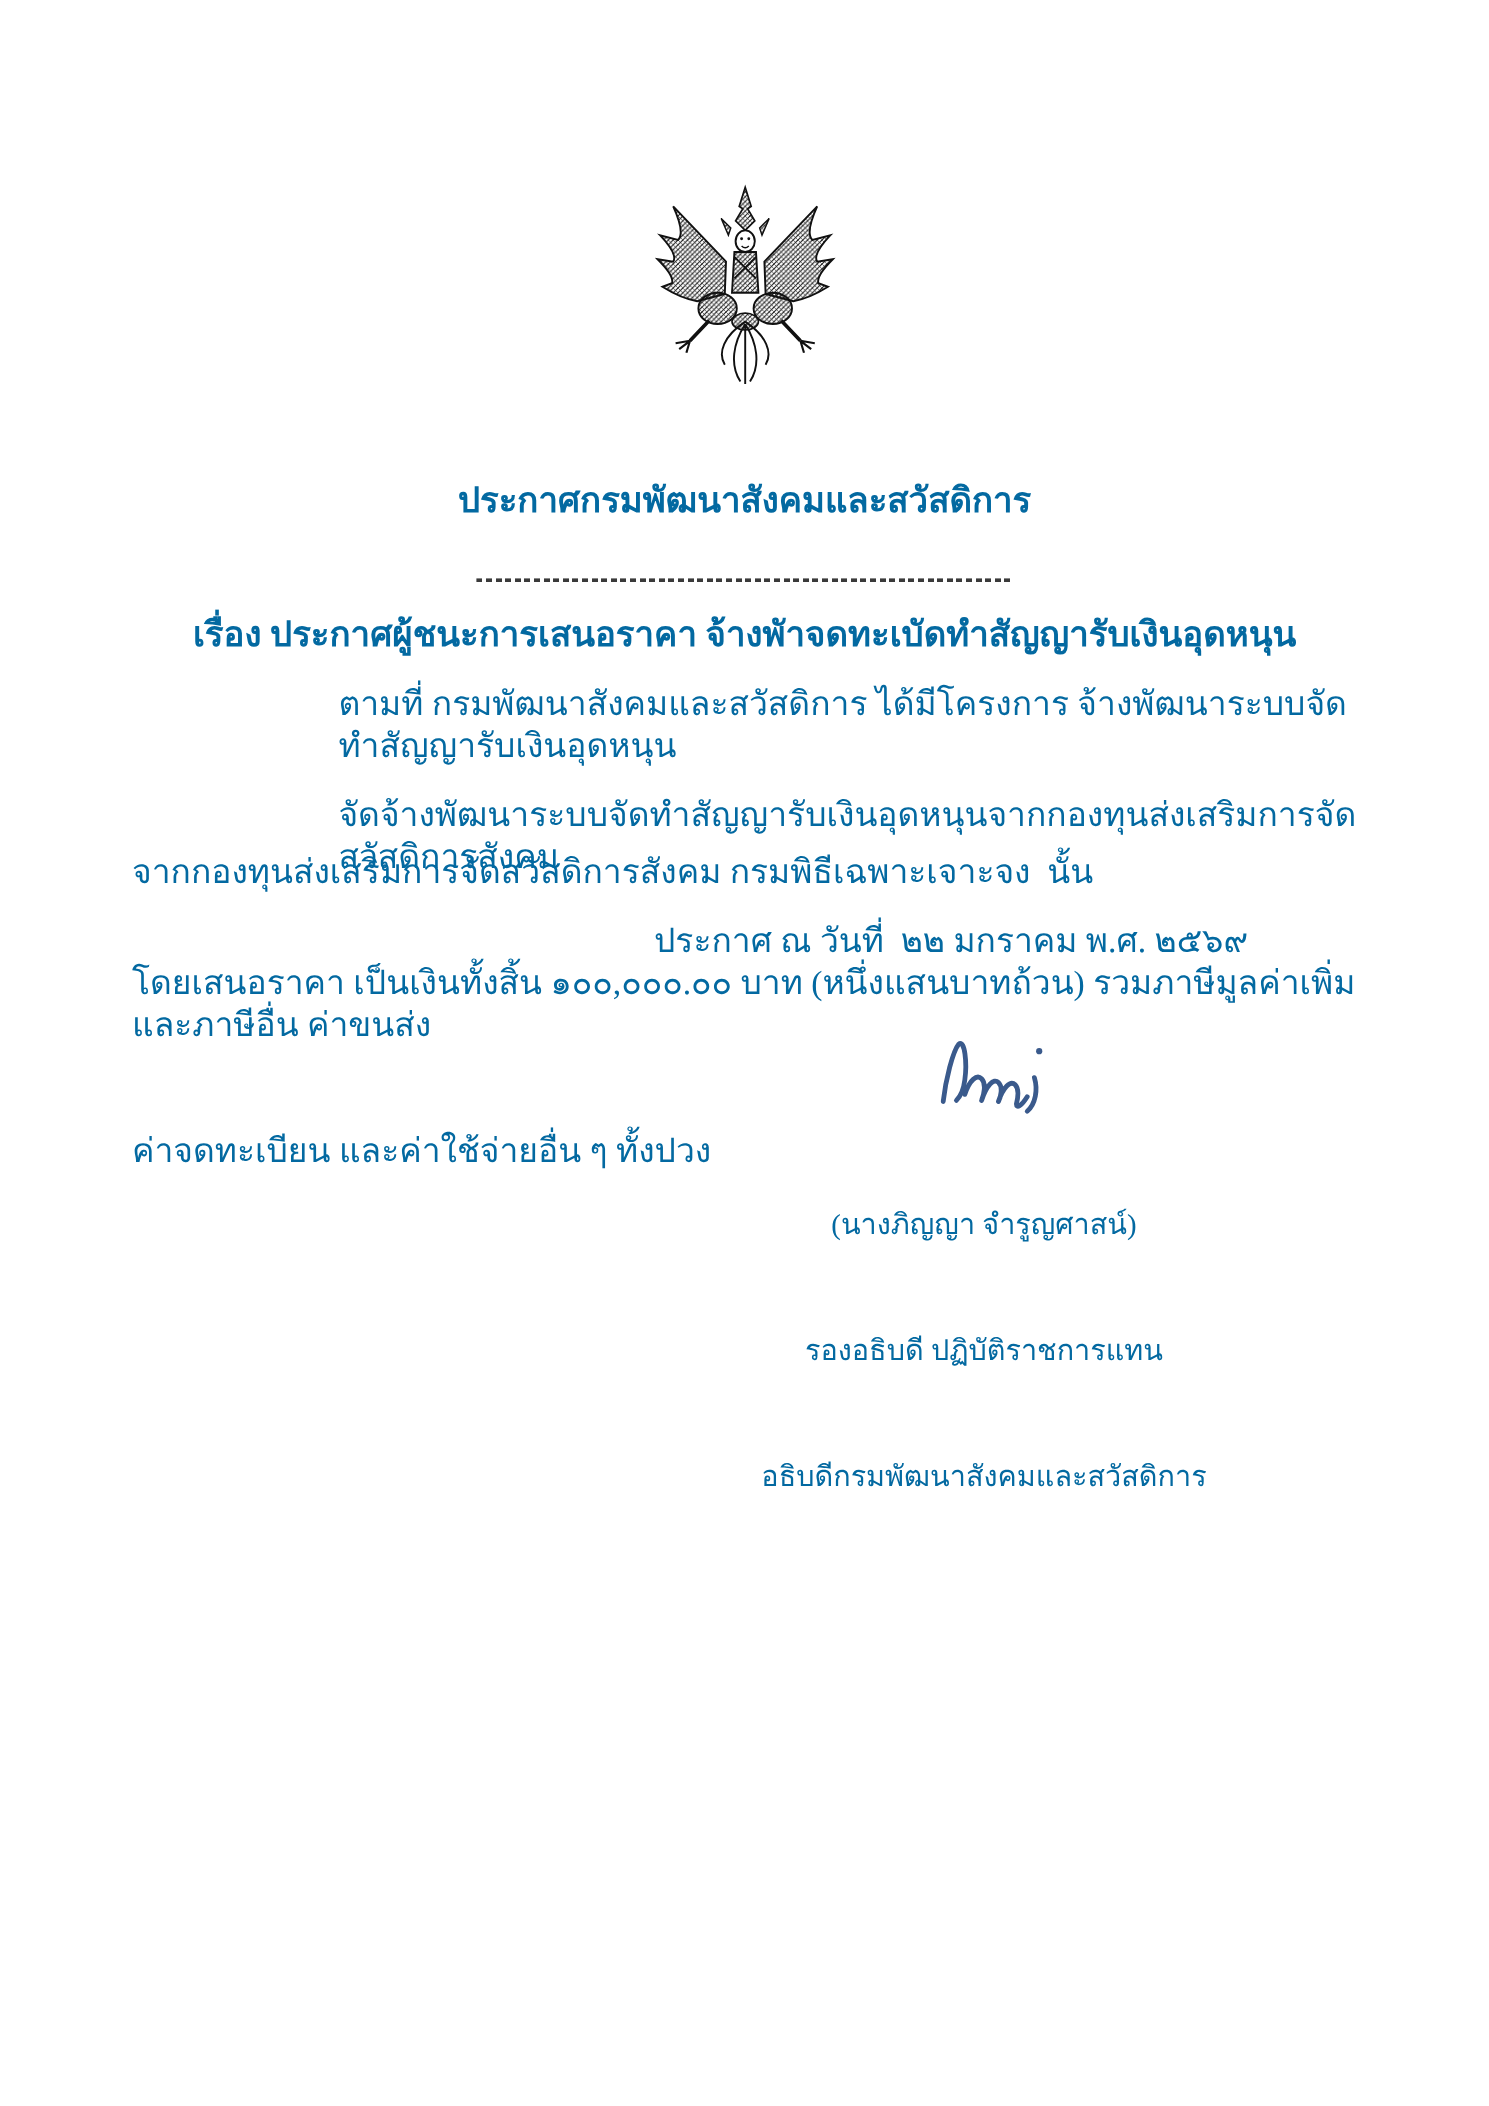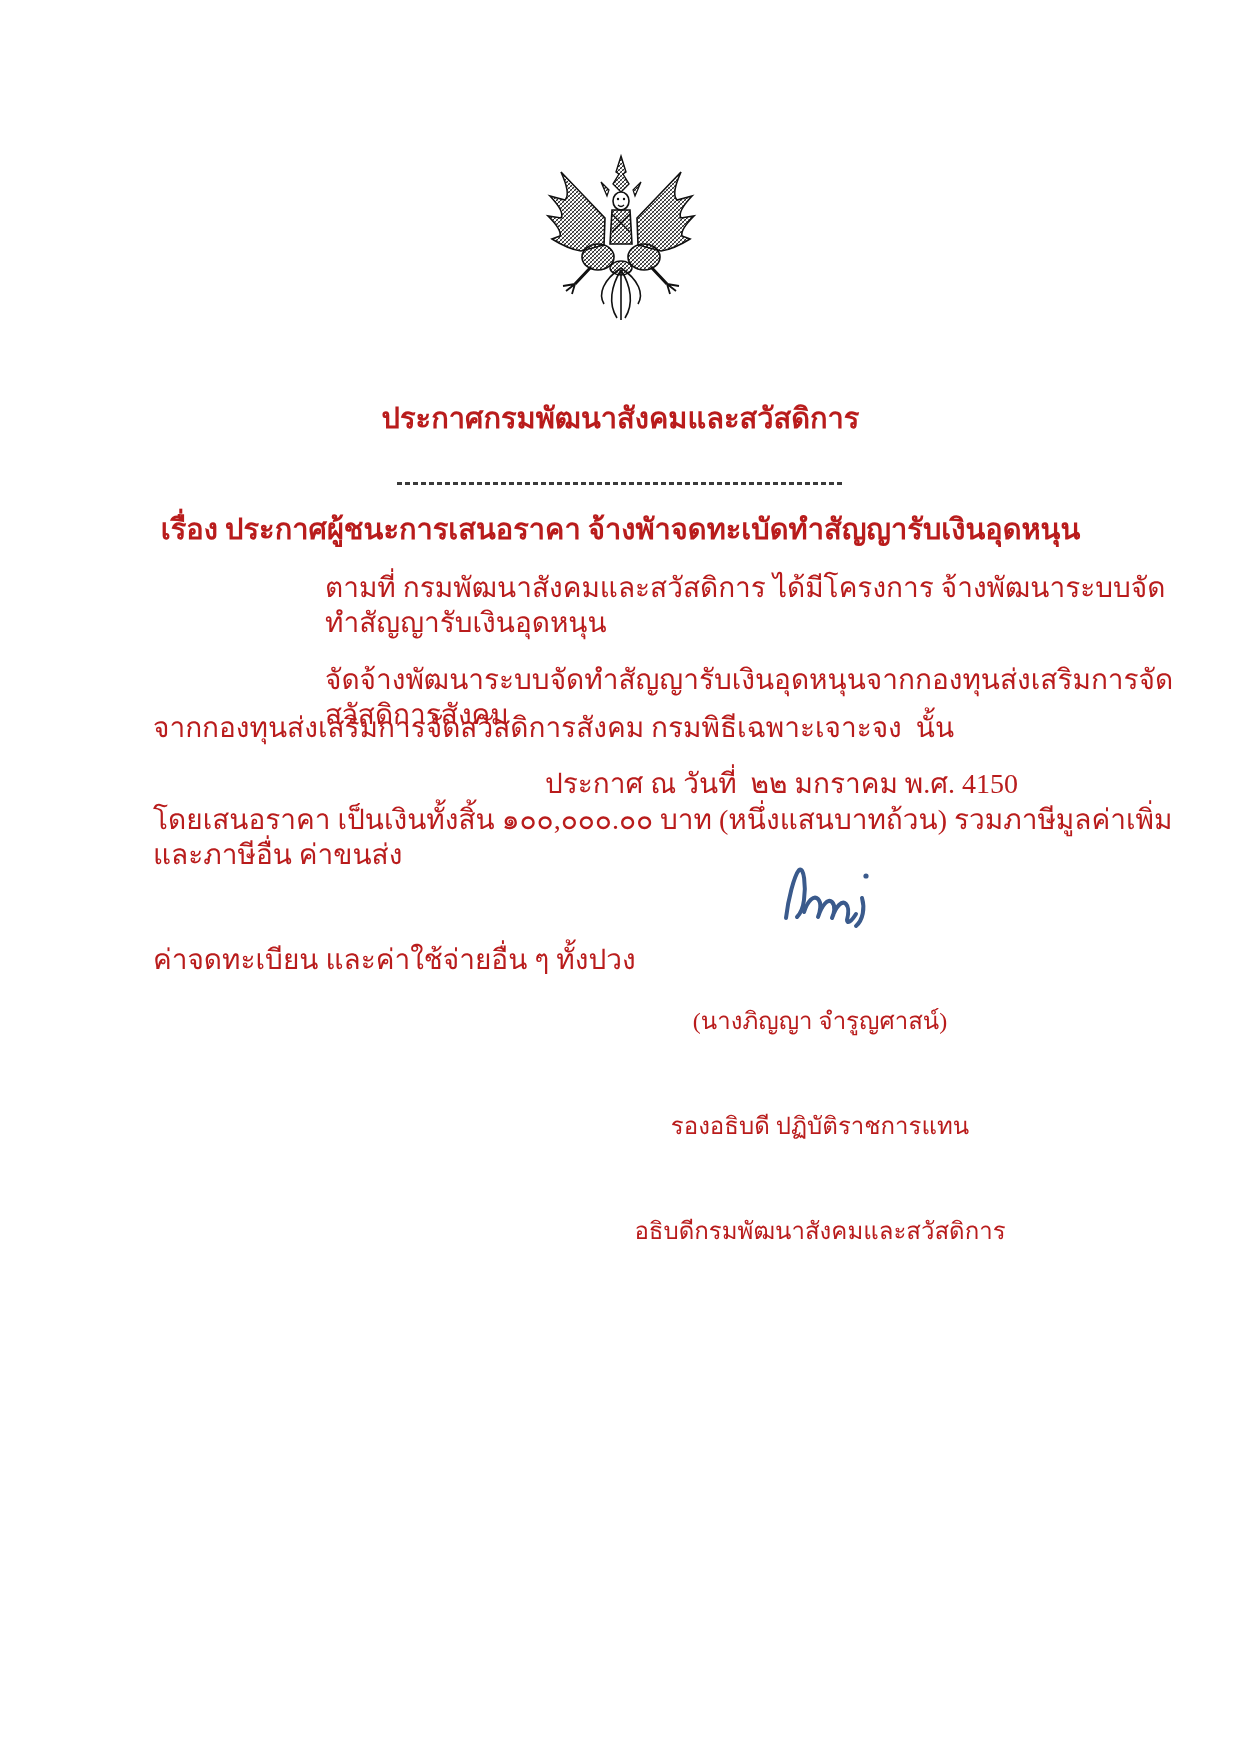--- a/index.html
+++ b/index.html
@@ -6,21 +6,21 @@
     margin: 0;
     padding: 0;
     background: #ffffff;
   }
   .page {
     position: relative;
     width: 1241px;
     height: 1755px;
     background: #ffffff;
     font-family: "Liberation Serif", "DejaVu Serif", serif;
-    color: #b91c1c;
+    color: #0369a1;
     overflow: hidden;
   }
   .emblem {
     position: absolute;
     top: 152px;
     left: 50%;
     transform: translateX(-50%);
     width: 160px;
     height: 172px;
   }
@@ -43,21 +43,20 @@
     height: 3px;
     background: repeating-linear-gradient(90deg, #3a3a3a 0 5px, transparent 5px 8px);
   }
   .body-text {
     position: absolute;
     left: 110px;
     width: 1024px;
     font-size: 28px;
     line-height: 35px;
     white-space: pre-wrap;
-    margin-left: 43px;
   }
   .para1 { top: 500px; }
   .para2 { top: 592px; }
   .indent { padding-left: 172px; }
   .date-line {
     position: absolute;
     top: 761px;
     left: 545px;
     font-size: 28px;
     white-space: pre-wrap;
@@ -133,21 +132,21 @@
     <div class="indent">ตามที่ กรมพัฒนาสังคมและสวัสดิการ ได้มีโครงการ จ้างพัฒนาระบบจัดทำสัญญารับเงินอุดหนุน</div>
     <div>จากกองทุนส่งเสริมการจัดสวัสดิการสังคม กรมพิธีเฉพาะเจาะจง  นั้น</div>
   </div>
 
   <div class="body-text para2">
     <div class="indent">จัดจ้างพัฒนาระบบจัดทำสัญญารับเงินอุดหนุนจากกองทุนส่งเสริมการจัดสวัสดิการสังคม</div>
     <div>โดยเสนอราคา เป็นเงินทั้งสิ้น ๑๐๐,๐๐๐.๐๐ บาท (หนึ่งแสนบาทถ้วน) รวมภาษีมูลค่าเพิ่มและภาษีอื่น ค่าขนส่ง</div>
     <div>ค่าจดทะเบียน และค่าใช้จ่ายอื่น ๆ ทั้งปวง</div>
   </div>
 
-  <div class="date-line">ประกาศ ณ วันที่  ๒๒ มกราคม พ.ศ. 4150</div>
+  <div class="date-line">ประกาศ ณ วันที่  ๒๒ มกราคม พ.ศ. ๒๕๖๙</div>
 
   <svg class="signature" viewBox="0 0 110 78" xmlns="http://www.w3.org/2000/svg">
     <g fill="none" stroke="#3a5a8c" stroke-width="4" stroke-linecap="round" stroke-linejoin="round">
       <path d="M8,62 C10,44 16,20 21,14 C26,10 28,30 26,44 C25,52 22,58 19,61"></path>
       <path d="M26,56 C30,44 36,39 40,43 C44,47 42,56 40,61 C44,49 50,42 54,46 C58,50 56,58 54,62 C58,50 64,44 68,48 C72,52 70,60 69,64 C69,68 73,66 78,58"></path>
       <path d="M84,42 C87,52 85,64 78,70"></path>
       <circle cx="88" cy="20" r="2.6" fill="#3a5a8c" stroke="none"></circle>
     </g>
   </svg>
 

